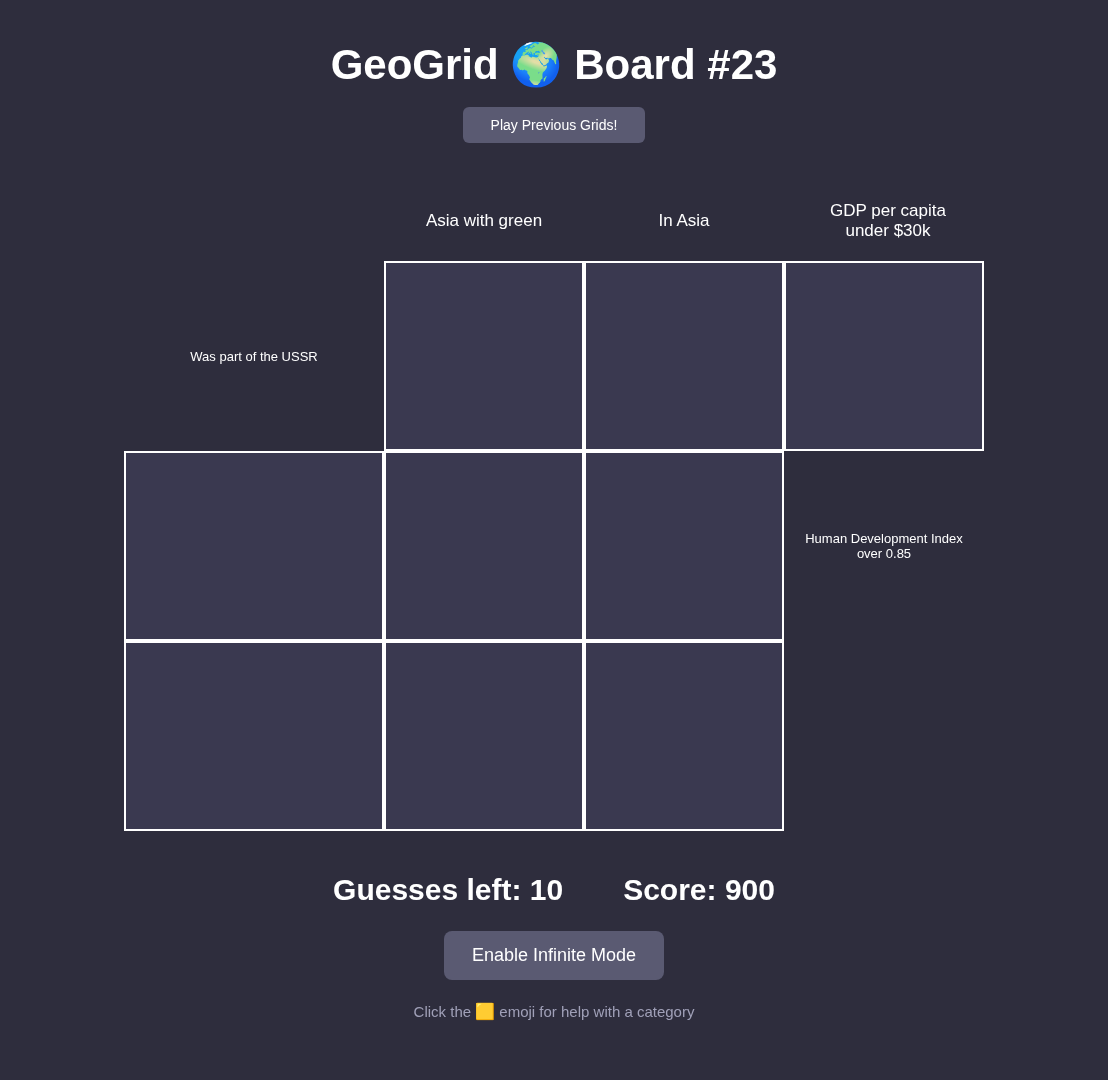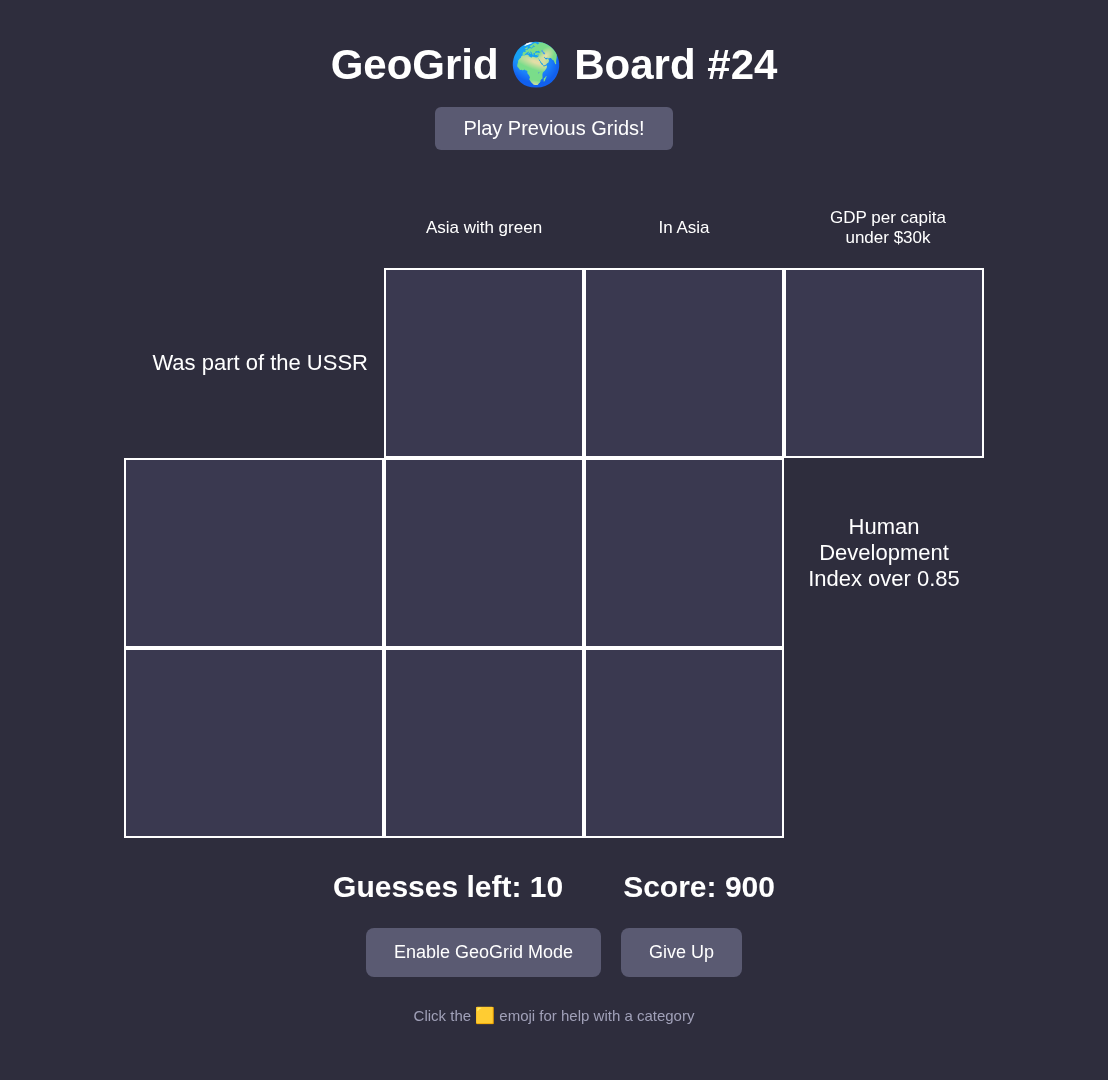--- a/index.html
+++ b/index.html
@@ -36,21 +36,21 @@
       color: #a0a0b8;
       margin-top: 6px;
     }
 
     .play-button {
       margin-top: 18px;
       background-color: #5a5a72;
       color: #ffffff;
       border: none;
       padding: 10px 28px;
-      font-size: 20px;
+      font-size: 14px;
       border-radius: 6px;
       cursor: pointer;
     }
 
     .grid-container {
       display: grid;
       grid-template-columns: 260px 200px 200px 200px;
       grid-template-rows: 80px 190px 190px 190px;
       margin-top: 30px;
       gap: 0;
@@ -67,40 +67,40 @@
       text-align: center;
       font-size: 17px;
       font-weight: 500;
       color: #ffffff;
       padding: 8px 12px;
     }
 
     .row-header {
       display: flex;
       align-items: center;
-      justify-content: flex-end;
+      justify-content: center;
       text-align: center;
-      font-size: 22px;
+      font-size: 13px;
       font-weight: 500;
       color: #ffffff;
       padding: 8px 16px;
     }
 
     .grid-cell {
       background-color: #3a3950;
       border: 2px solid #ffffff;
       cursor: pointer;
       transition: background-color 0.15s;
     }
 
     .stats-row {
       display: flex;
       align-items: center;
       gap: 60px;
-      margin-top: 32px;
+      margin-top: 42px;
     }
 
     .stat-text {
       font-size: 30px;
       font-weight: bold;
       color: #ffffff;
     }
 
     .action-buttons {
       display: flex;
@@ -112,34 +112,34 @@
       background-color: #5a5a72;
       color: #ffffff;
       border: none;
       padding: 14px 28px;
       font-size: 18px;
       border-radius: 8px;
       cursor: pointer;
     }
 
     .help-text {
-      margin-top: 29px;
+      margin-top: 22px;
       font-size: 15px;
       color: #a0a0b8;
     }
 
     .emoji-icon {
       font-size: 16px;
     }
   </style>
 </head>
 <body>
 
 <div class="header">
-  <h1 class="title">GeoGrid 🌍 Board #24</h1>
+  <h1 class="title">GeoGrid 🌍 Board #23</h1>
   <button class="play-button">Play Previous Grids!</button>
 </div>
 
 <div class="grid-container">
 
   <div class="corner-cell"></div>
   <div class="col-header">
     <span>Asia with green</span>
   </div>
   <div class="col-header">
@@ -168,19 +168,18 @@
   <div class="grid-cell"></div>
   <div class="grid-cell"></div>
 </div>
 
 <div class="stats-row">
   <span class="stat-text">Guesses left: 10</span>
   <span class="stat-text">Score: 900</span>
 </div>
 
 <div class="action-buttons">
-  <button class="action-btn">Enable GeoGrid Mode</button>
-  <button class="action-btn">Give Up</button>
+  <button class="action-btn">Enable Infinite Mode</button>
 </div>
 
 <p class="help-text">
   <span>Click the </span><span class="emoji-icon">🟨</span><span> emoji for help with a category</span>
 </p>
 
 </body></html>

